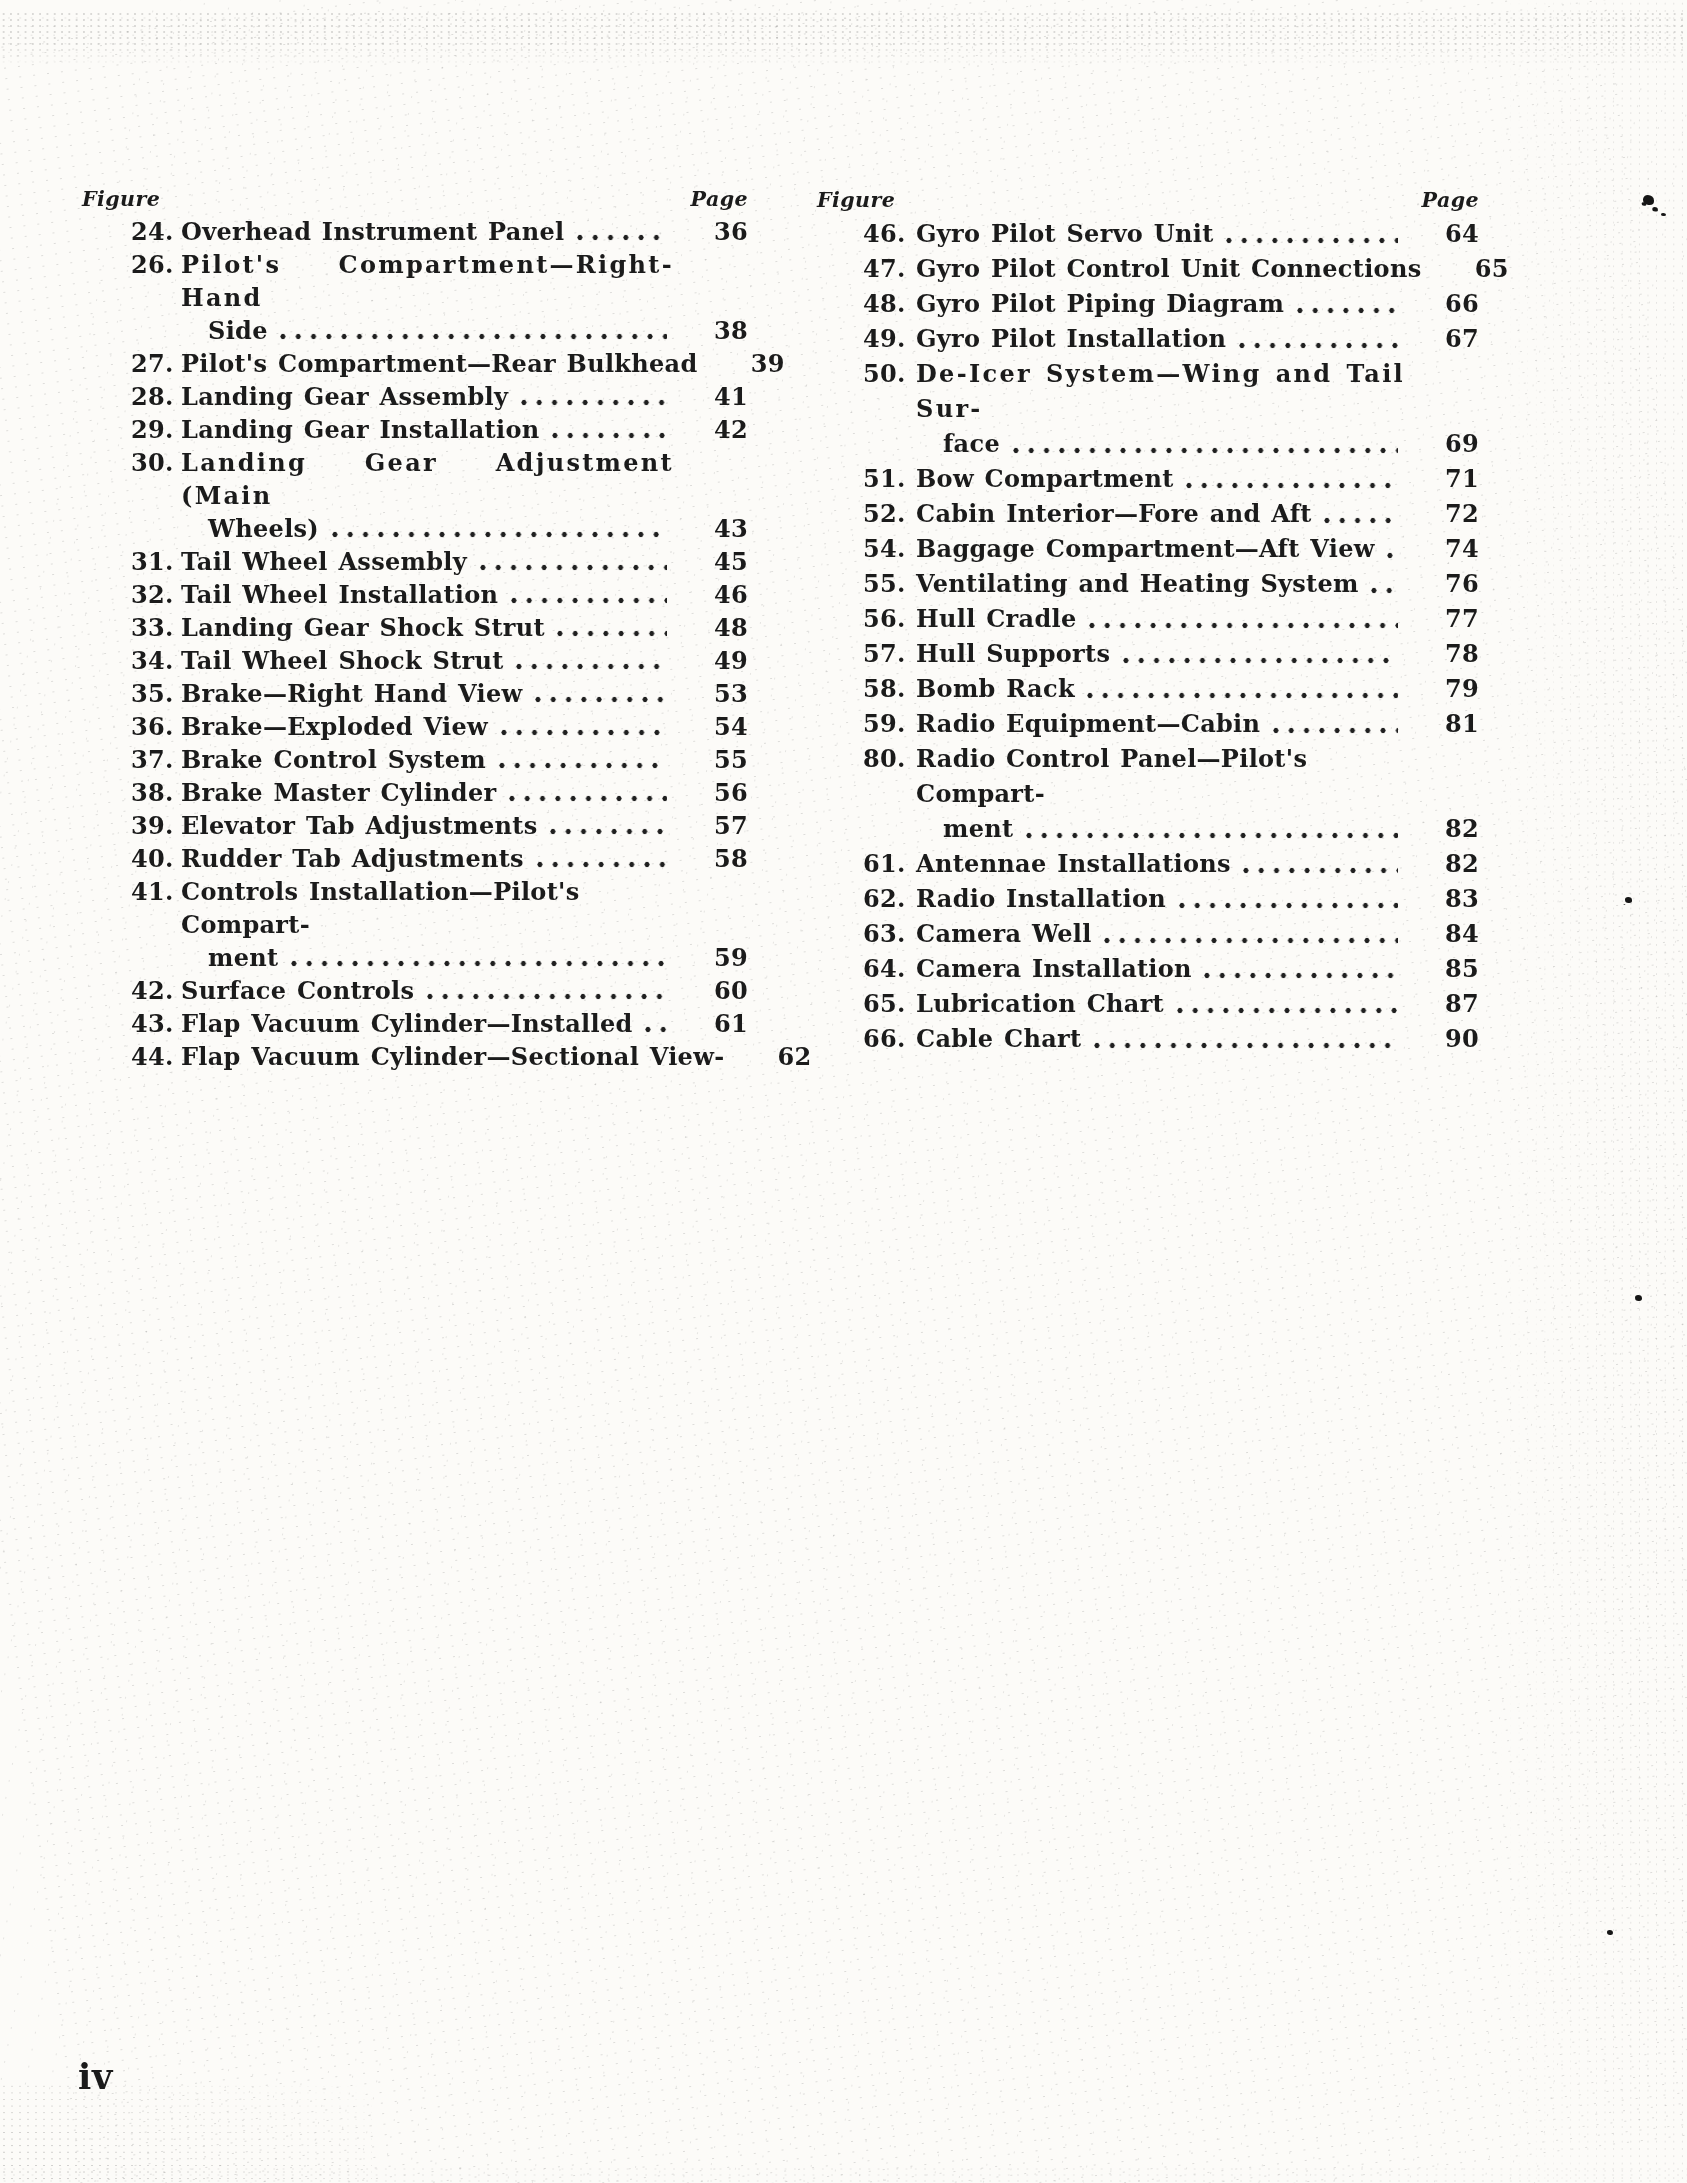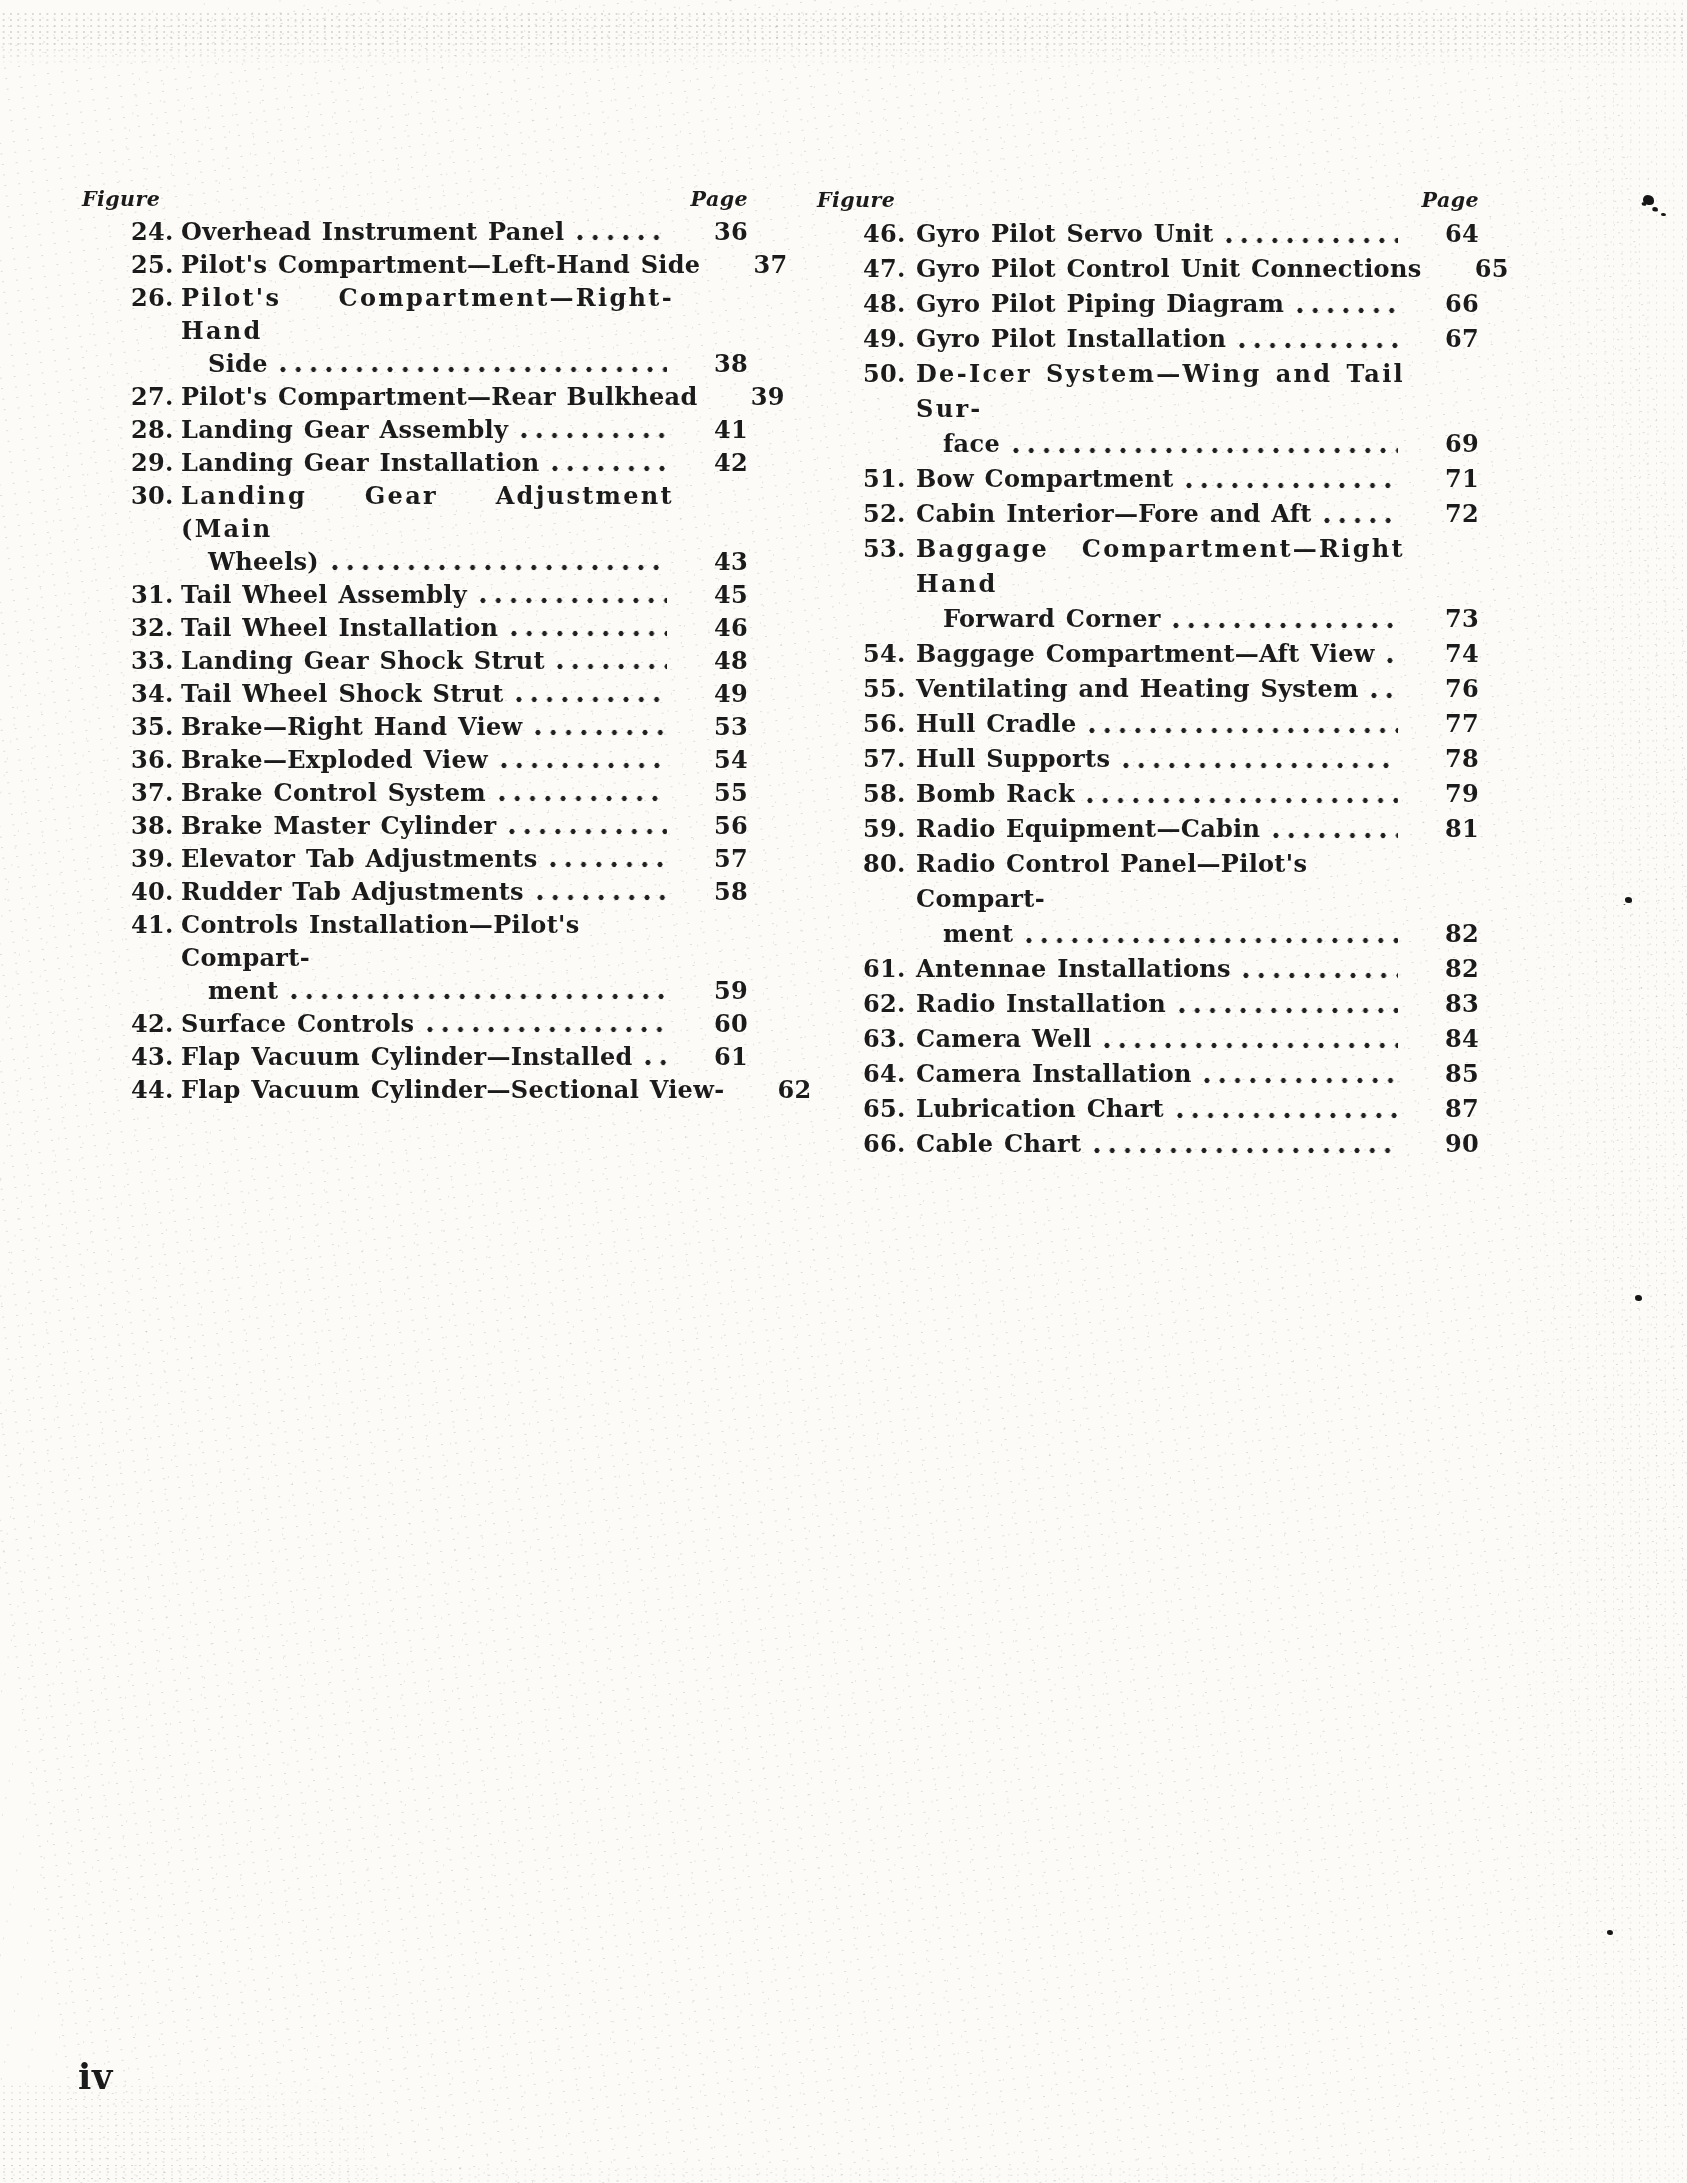--- a/index.html
+++ b/index.html
@@ -132,29 +132,20 @@
         <div class="entry">
     <div class="row row1">
       <span class="num">24.</span>
       <span class="title">Overhead Instrument Panel</span>
       <span class="leader"></span>
       <span class="pnum">36</span>
     </div>
 
   </div>
         <div class="entry">
-    <div class="row row1">
-      <span class="num">25.</span>
-      <span class="title">Pilot's Compartment—Left-Hand Side</span>
-      <span class="leader"></span>
-      <span class="pnum">37</span>
-    </div>
-
-  </div>
-        <div class="entry">
     <div class="row row1 wrapped">
       <span class="num">26.</span>
       <span class="title spread">Pilot's Compartment—Right-Hand</span>
 
       <span class="pnum"></span>
     </div>
     <div class="row row2">
       <span class="cont">Side</span>
       <span class="leader"></span>
       <span class="pnum">38</span>
@@ -400,33 +391,20 @@
         <div class="entry">
     <div class="row row1">
       <span class="num">52.</span>
       <span class="title">Cabin Interior—Fore and Aft</span>
       <span class="leader"></span>
       <span class="pnum">72</span>
     </div>
 
   </div>
         <div class="entry">
-    <div class="row row1 wrapped">
-      <span class="num">53.</span>
-      <span class="title spread">Baggage Compartment—Right Hand</span>
-
-      <span class="pnum"></span>
-    </div>
-    <div class="row row2">
-      <span class="cont">Forward Corner</span>
-      <span class="leader"></span>
-      <span class="pnum">73</span>
-    </div>
-  </div>
-        <div class="entry">
     <div class="row row1">
       <span class="num">54.</span>
       <span class="title">Baggage Compartment—Aft View</span>
       <span class="leader"></span>
       <span class="pnum">74</span>
     </div>
 
   </div>
         <div class="entry">
     <div class="row row1">

